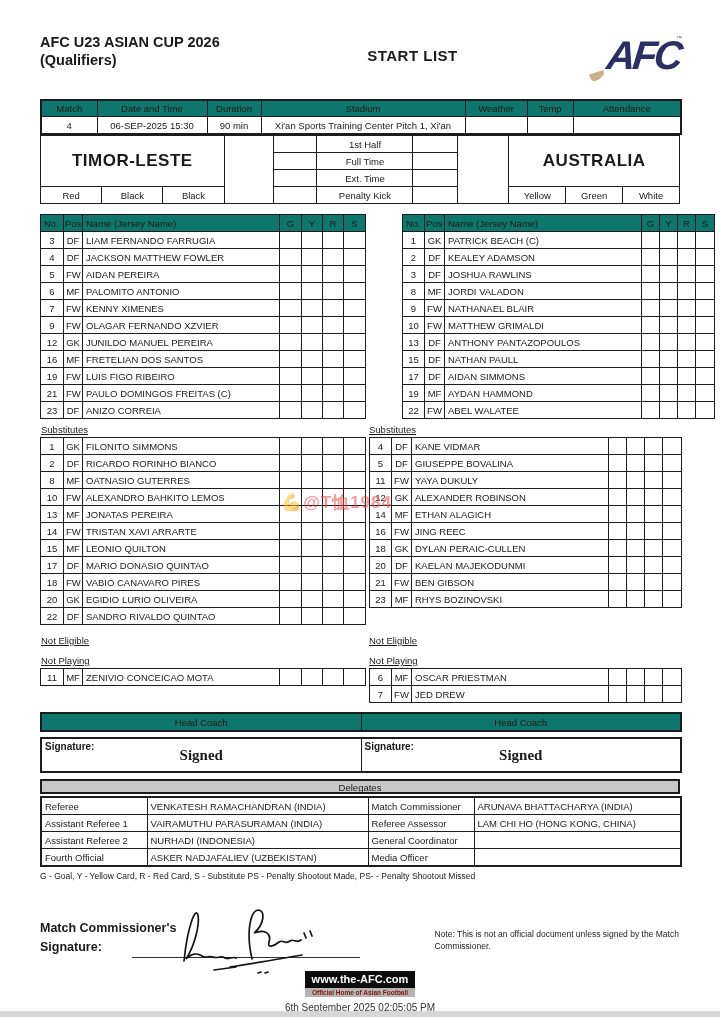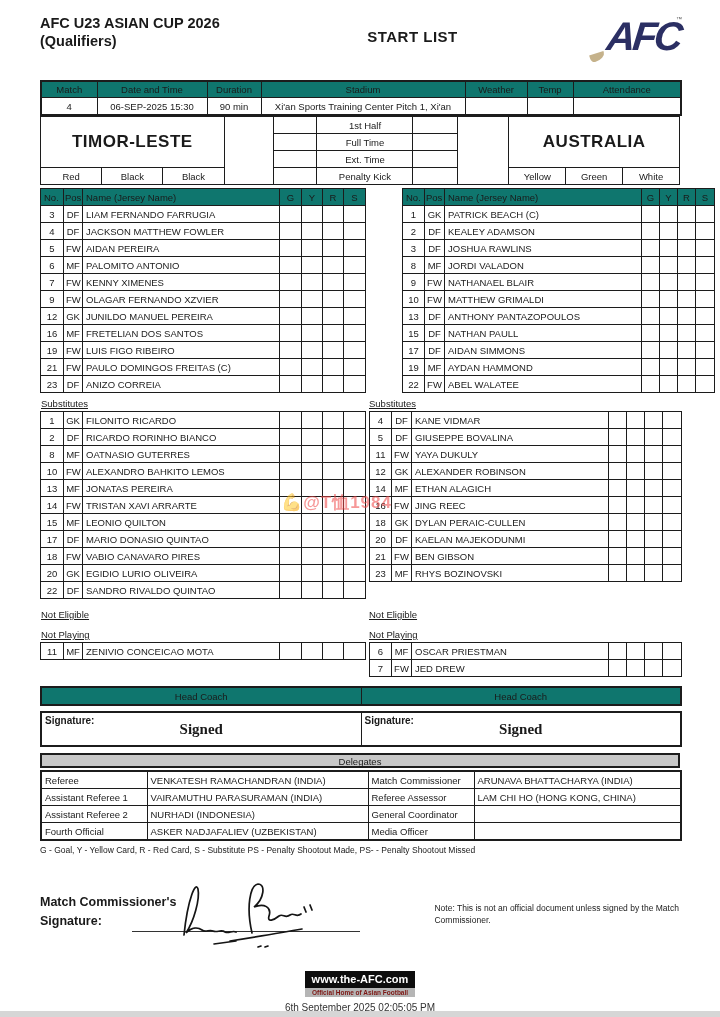--- a/index.html
+++ b/index.html
@@ -1,21 +1,21 @@
 <!DOCTYPE html>
 <html><head>
 <meta charset="utf-8">
 <style>
   html,body{margin:0;padding:0;background:#fff;}
   .page{position:relative;width:720px;height:1017px;background:#fff;overflow:hidden;
         font-family:"Liberation Sans",sans-serif;color:#1a1a1a;}
   .content{position:absolute;left:40px;top:0;width:640px;}
 
   
-  .doc-header{display:flex;align-items:flex-start;margin-top:14px;height:60px;}
+  .doc-header{display:flex;align-items:flex-start;margin-top:33px;height:60px;}
   .comp-title{width:215px;font-weight:bold;font-size:14.5px;line-height:1.25;}
   .start-title{flex:1;text-align:center;font-weight:bold;font-size:15px;letter-spacing:.5px;padding-top:14px;}
   .afc-logo{position:relative;width:110px;height:50px;text-align:right;}
   .afc-text{display:inline-block;font-style:italic;font-weight:900;font-size:40px;line-height:44px;
             color:#2b2f63;letter-spacing:-3px;transform:skew(-6deg);}
   .afc-tm{position:absolute;right:-2px;top:2px;font-size:6px;color:#555;}
   .afc-swoosh{position:absolute;left:20px;bottom:3px;width:15px;height:8px;background:#c5b28b;
               border-radius:0 0 90% 30% / 0 0 100% 70%;transform:rotate(-18deg);}
 
   
@@ -185,21 +185,21 @@
       <div class="team-col" style="width:172px;">
         <div class="team-name-box">AUSTRALIA</div>
         <div class="kit-row">
             <div class="kit-cell">Yellow</div>
             <div class="kit-cell">Green</div>
             <div class="kit-cell">White</div>
           </div>
       </div>
     </div>
 
-    <div class="cols-row" style="margin-top:3px;gap:36px;">
+    <div class="cols-row" style="margin-top:10px;gap:36px;">
       <table class="ptable half-l">
         <colgroup>
             <col style="width:23px">
             <col style="width:19px">
             <col style="width:197px">
             <col style="width:22px">
             <col style="width:21px">
             <col style="width:21px">
             <col style="width:22px">
           </colgroup>
@@ -457,21 +457,21 @@
             <col style="width:22px">
             <col style="width:21px">
             <col style="width:21px">
             <col style="width:22px">
           </colgroup>
         <tbody>
 
         <tr>
             <td class="ctr">1</td>
             <td class="ctr">GK</td>
-            <td class="lft">FILONITO RICARDO</td>
+            <td class="lft">FILONITO SIMMONS</td>
             <td></td>
               <td></td>
               <td></td>
               <td></td>
           </tr>
             <tr>
             <td class="ctr">2</td>
             <td class="ctr">DF</td>
             <td class="lft">RICARDO RORINHO BIANCO</td>
             <td></td>

